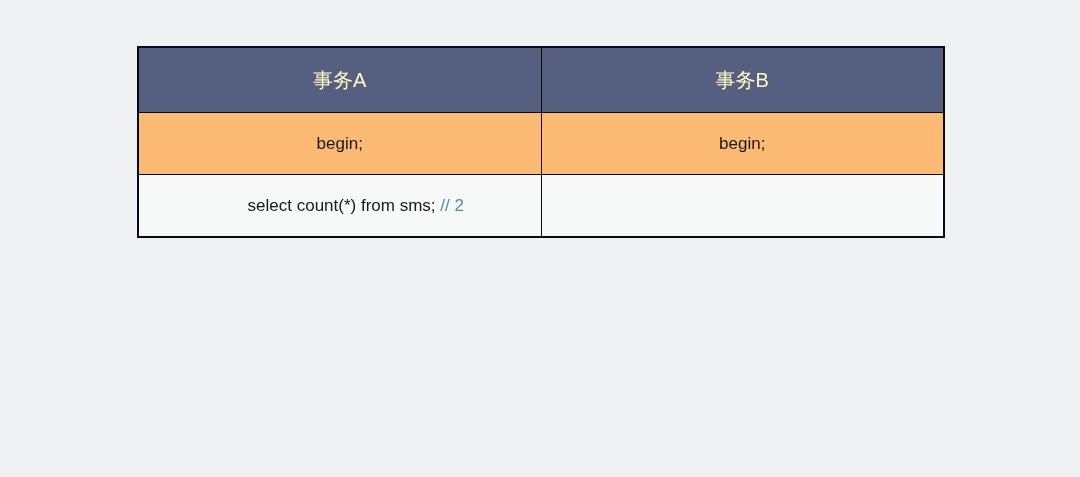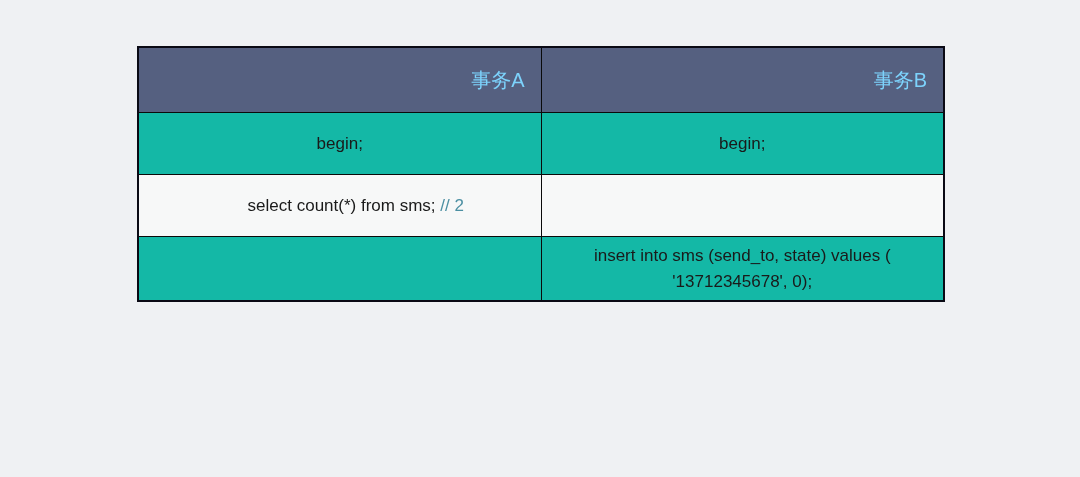--- a/index.html
+++ b/index.html
@@ -26,32 +26,31 @@
     border: 1px solid #0a0a0a;
     text-align: center;
     vertical-align: middle;
     padding: 6px 16px;
     width: 50%;
   }
   .txn-table { border: 2px solid #0a0a14; }
   .txn-table th {
     height: 52px;
     background: #556080;
-    color: #7dd3fc;
+    color: #fef9c3;
     font-size: 20px;
     font-weight: 400;
-    text-align: right;
   }
   .txn-table td {
     height: 49px;
     font-size: 17px;
     color: #1a1a1a;
     line-height: 1.5;
   }
-  tr.row-gray td { background: #14b8a6; }
+  tr.row-gray td { background: #fdba74; }
   tr.row-light td { background: #f7f8f8; padding-left: 48px; }
   .code-comment { color: #4b8fa2; }
 </style>
 </head>
 <body>
 
 <table class="txn-table">
   <thead>
     <tr>
       <th>
@@ -64,18 +63,14 @@
   </thead>
   <tbody>
     <tr class="row-gray">
       <td><span>begin;</span><span class="code-comment"></span></td>
       <td><span>begin;</span><span class="code-comment"></span></td>
     </tr>
     <tr class="row-light">
       <td><span>select count(*) from sms; </span><span class="code-comment">// 2</span></td>
       <td><span></span><span class="code-comment"></span></td>
     </tr>
-    <tr class="row-gray">
-      <td><span></span><span class="code-comment"></span></td>
-      <td><span>insert into sms (send_to, state) values ( '13712345678', 0);</span><span class="code-comment"></span></td>
-    </tr>
   </tbody>
 </table>
 
 </body></html>

